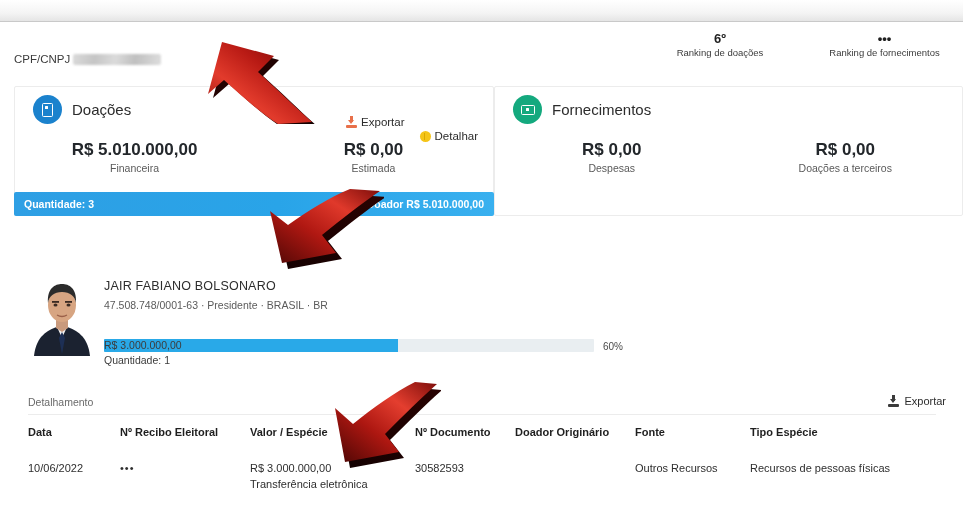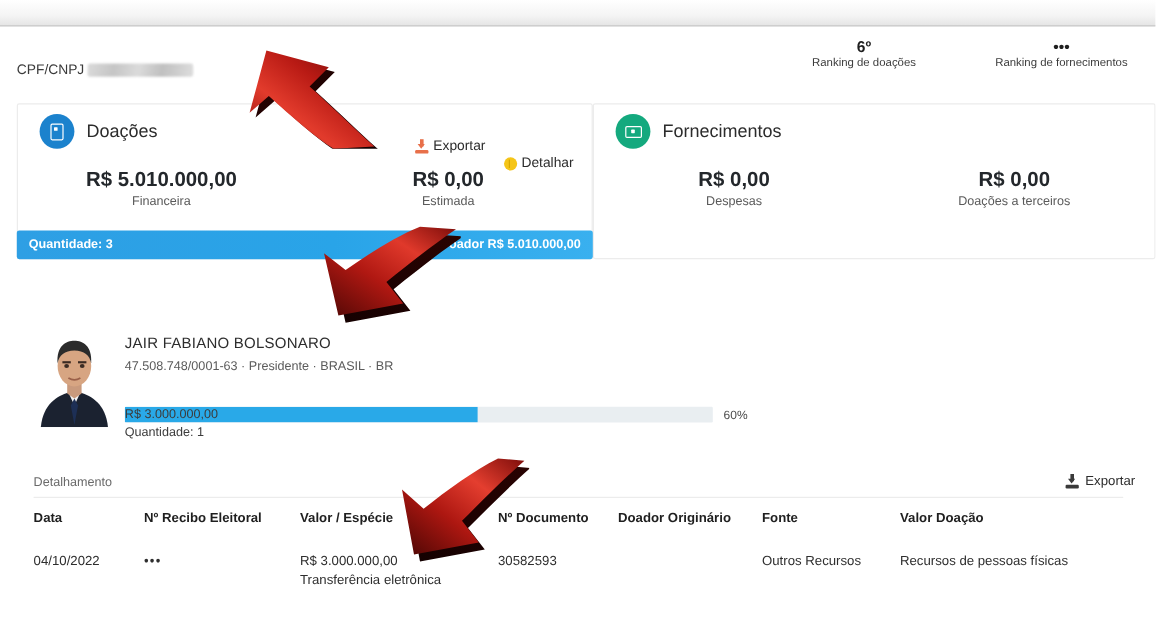--- a/index.html
+++ b/index.html
@@ -511,26 +511,26 @@
 
   <table class="detail-table">
     <thead>
       <tr>
         <th class="col-data">Data</th>
         <th class="col-recibo">Nº Recibo Eleitoral</th>
         <th class="col-valor">Valor / Espécie</th>
         <th class="col-doc">Nº Documento</th>
         <th class="col-doador">Doador Originário</th>
         <th class="col-fonte">Fonte</th>
-        <th class="col-tipo">Valor Doação</th>
+        <th class="col-tipo">Tipo Espécie</th>
       </tr>
     </thead>
     <tbody>
       <tr>
-        <td>04/10/2022</td>
+        <td>10/06/2022</td>
         <td class="dots">•••</td>
         <td>
           <span class="sub">R$ 3.000.000,00</span>
           <span class="sub">Transferência eletrônica</span>
         </td>
         <td>30582593</td>
         <td></td>
         <td>Outros Recursos</td>
         <td>Recursos de pessoas físicas</td>
       </tr>

